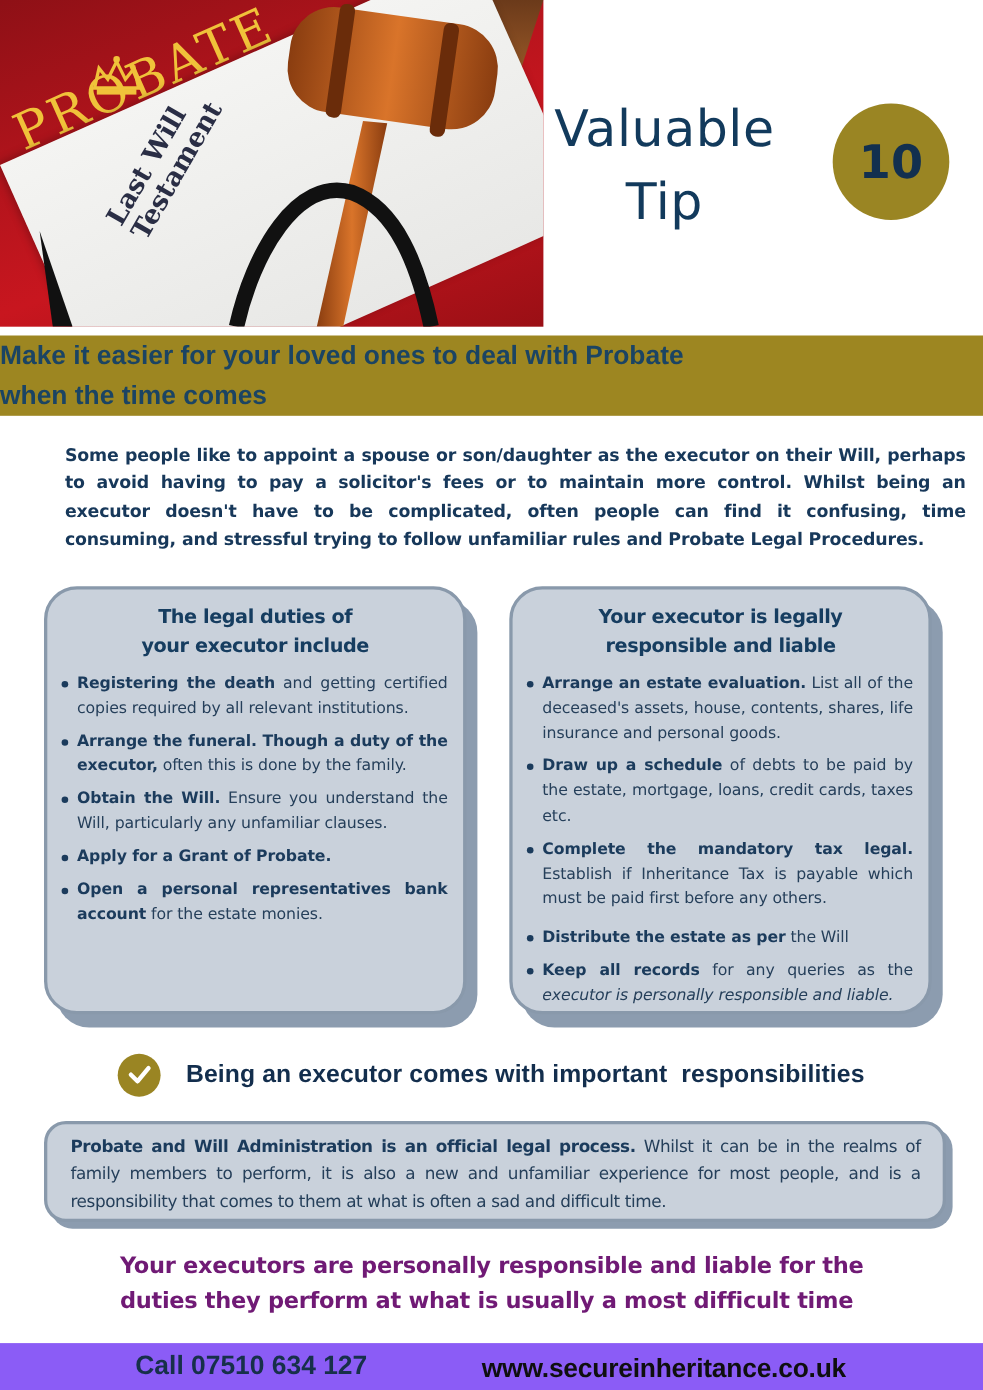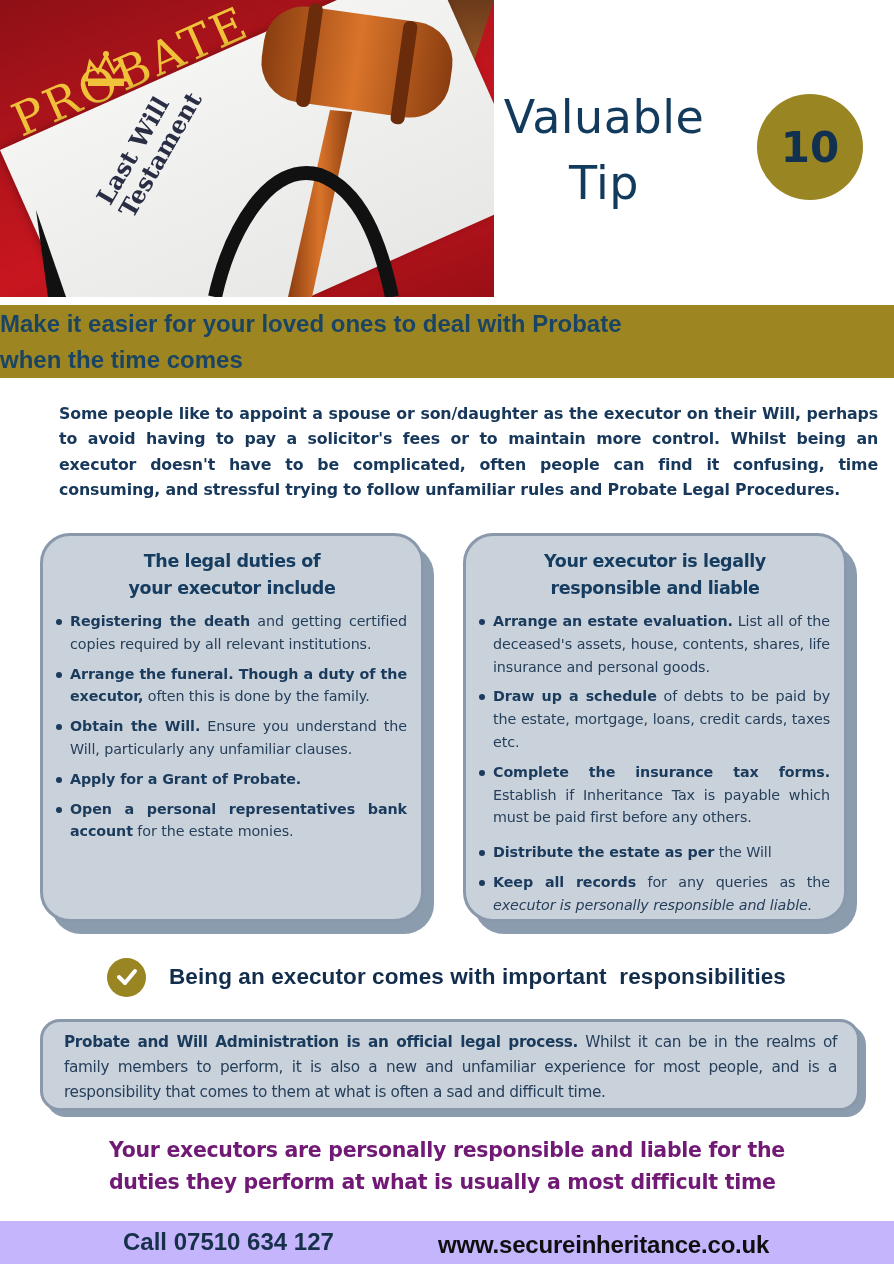--- a/index.html
+++ b/index.html
@@ -131,21 +131,21 @@
     
     .closing {
       position: absolute; left: 109px; top: 1134px; width: 720px;
       font-family: "DejaVu Sans", sans-serif; font-weight: bold; font-size: 20.5px;
       line-height: 32px; color: #701a75; letter-spacing: -0.3px;
     }
 
     
     .footer {
       position: absolute; left: 0; top: 1221px; width: 894px; height: 43px;
-      background: #c4b5fd;
+      background: #8b5cf6;
     }
     .footer .phone {
       position: absolute; left: 123px; top: 7px;
       font-family: "Liberation Sans", sans-serif; font-weight: bold; font-size: 24px;
       color: #17304a;
     }
     .footer .web {
       position: absolute; left: 438px; top: 10px;
       font-family: "Liberation Sans", sans-serif; font-weight: bold; font-size: 24px;
       color: #0f0f0f; letter-spacing: -0.2px;
@@ -217,21 +217,21 @@
 
 <div class="card-shadow" style="left:474px; top:545px; width:383px; height:389px;"></div>
 <div class="card" style="left:463px; top:533px; width:384px; height:389px;">
   <h3>
     <div>Your executor is legally</div>
     <div>responsible and liable</div>
   </h3>
   <ul>
     <li><b>Arrange an estate evaluation.</b><span> List all of the deceased's assets, house, contents, shares, life insurance and personal goods.</span></li>
     <li><b>Draw up a schedule</b><span> of debts to be paid by the estate, mortgage, loans, credit cards, taxes etc.</span></li>
-    <li style="margin-bottom:12px;"><b>Complete the insurance tax forms.</b><span> Establish if Inheritance Tax is payable which must be paid first before any others.</span></li>
+    <li style="margin-bottom:12px;"><b>Complete the mandatory tax legal.</b><span> Establish if Inheritance Tax is payable which must be paid first before any others.</span></li>
     <li><b>Distribute the estate as per</b><span> the Will</span></li>
     <li><b>Keep all records</b><span> for any queries as the </span><i>executor is personally responsible and liable.</i></li>
   </ul>
 </div>
 
 <div class="check-row">
   <div class="check-icon">
     <svg width="22" height="18" viewBox="0 0 22 18">
       <path d="M3 9 L9 15 L19 3" fill="none" stroke="#ffffff" stroke-width="4" stroke-linecap="round" stroke-linejoin="round"></path>
     </svg>

